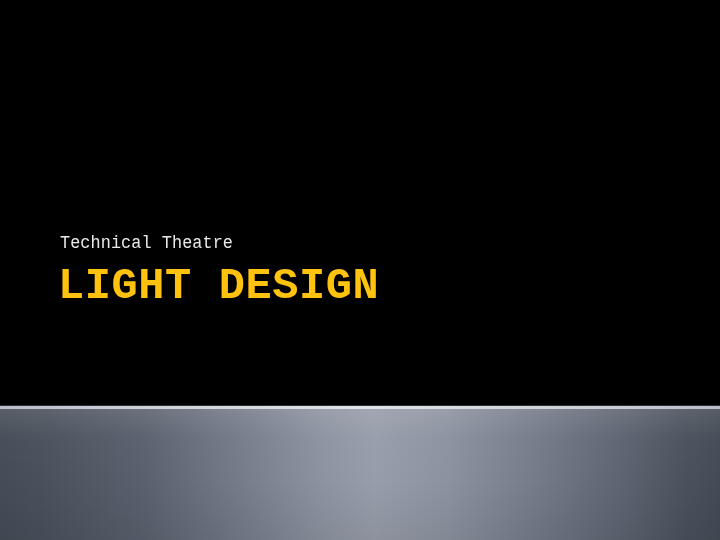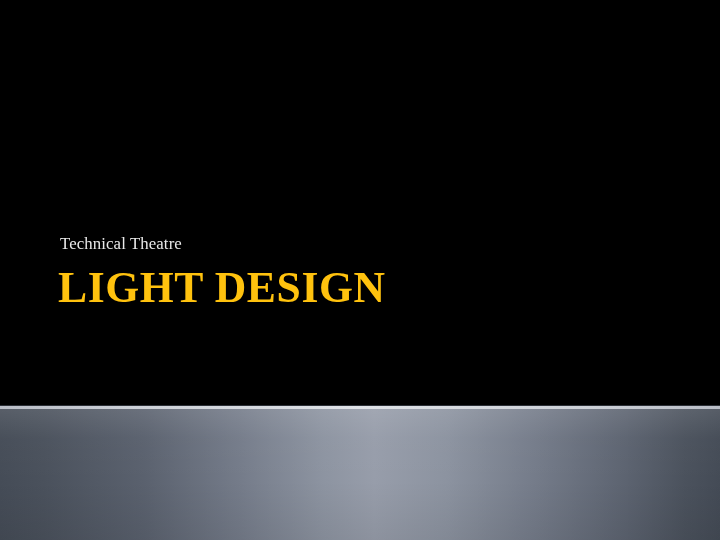--- a/index.html
+++ b/index.html
@@ -7,21 +7,21 @@
     padding: 0;
     background: #000000;
   }
 
   #slide {
     position: relative;
     width: 720px;
     height: 540px;
     overflow: hidden;
     background: #a16207;
-    font-family: Liberation Serif, serif;
+    font-family: Liberation Mono, monospace;
     -webkit-font-smoothing: antialiased;
   }
 
   
   .stage-top {
     position: absolute;
     left: 0;
     top: 0;
     width: 720px;
     height: 405px;

